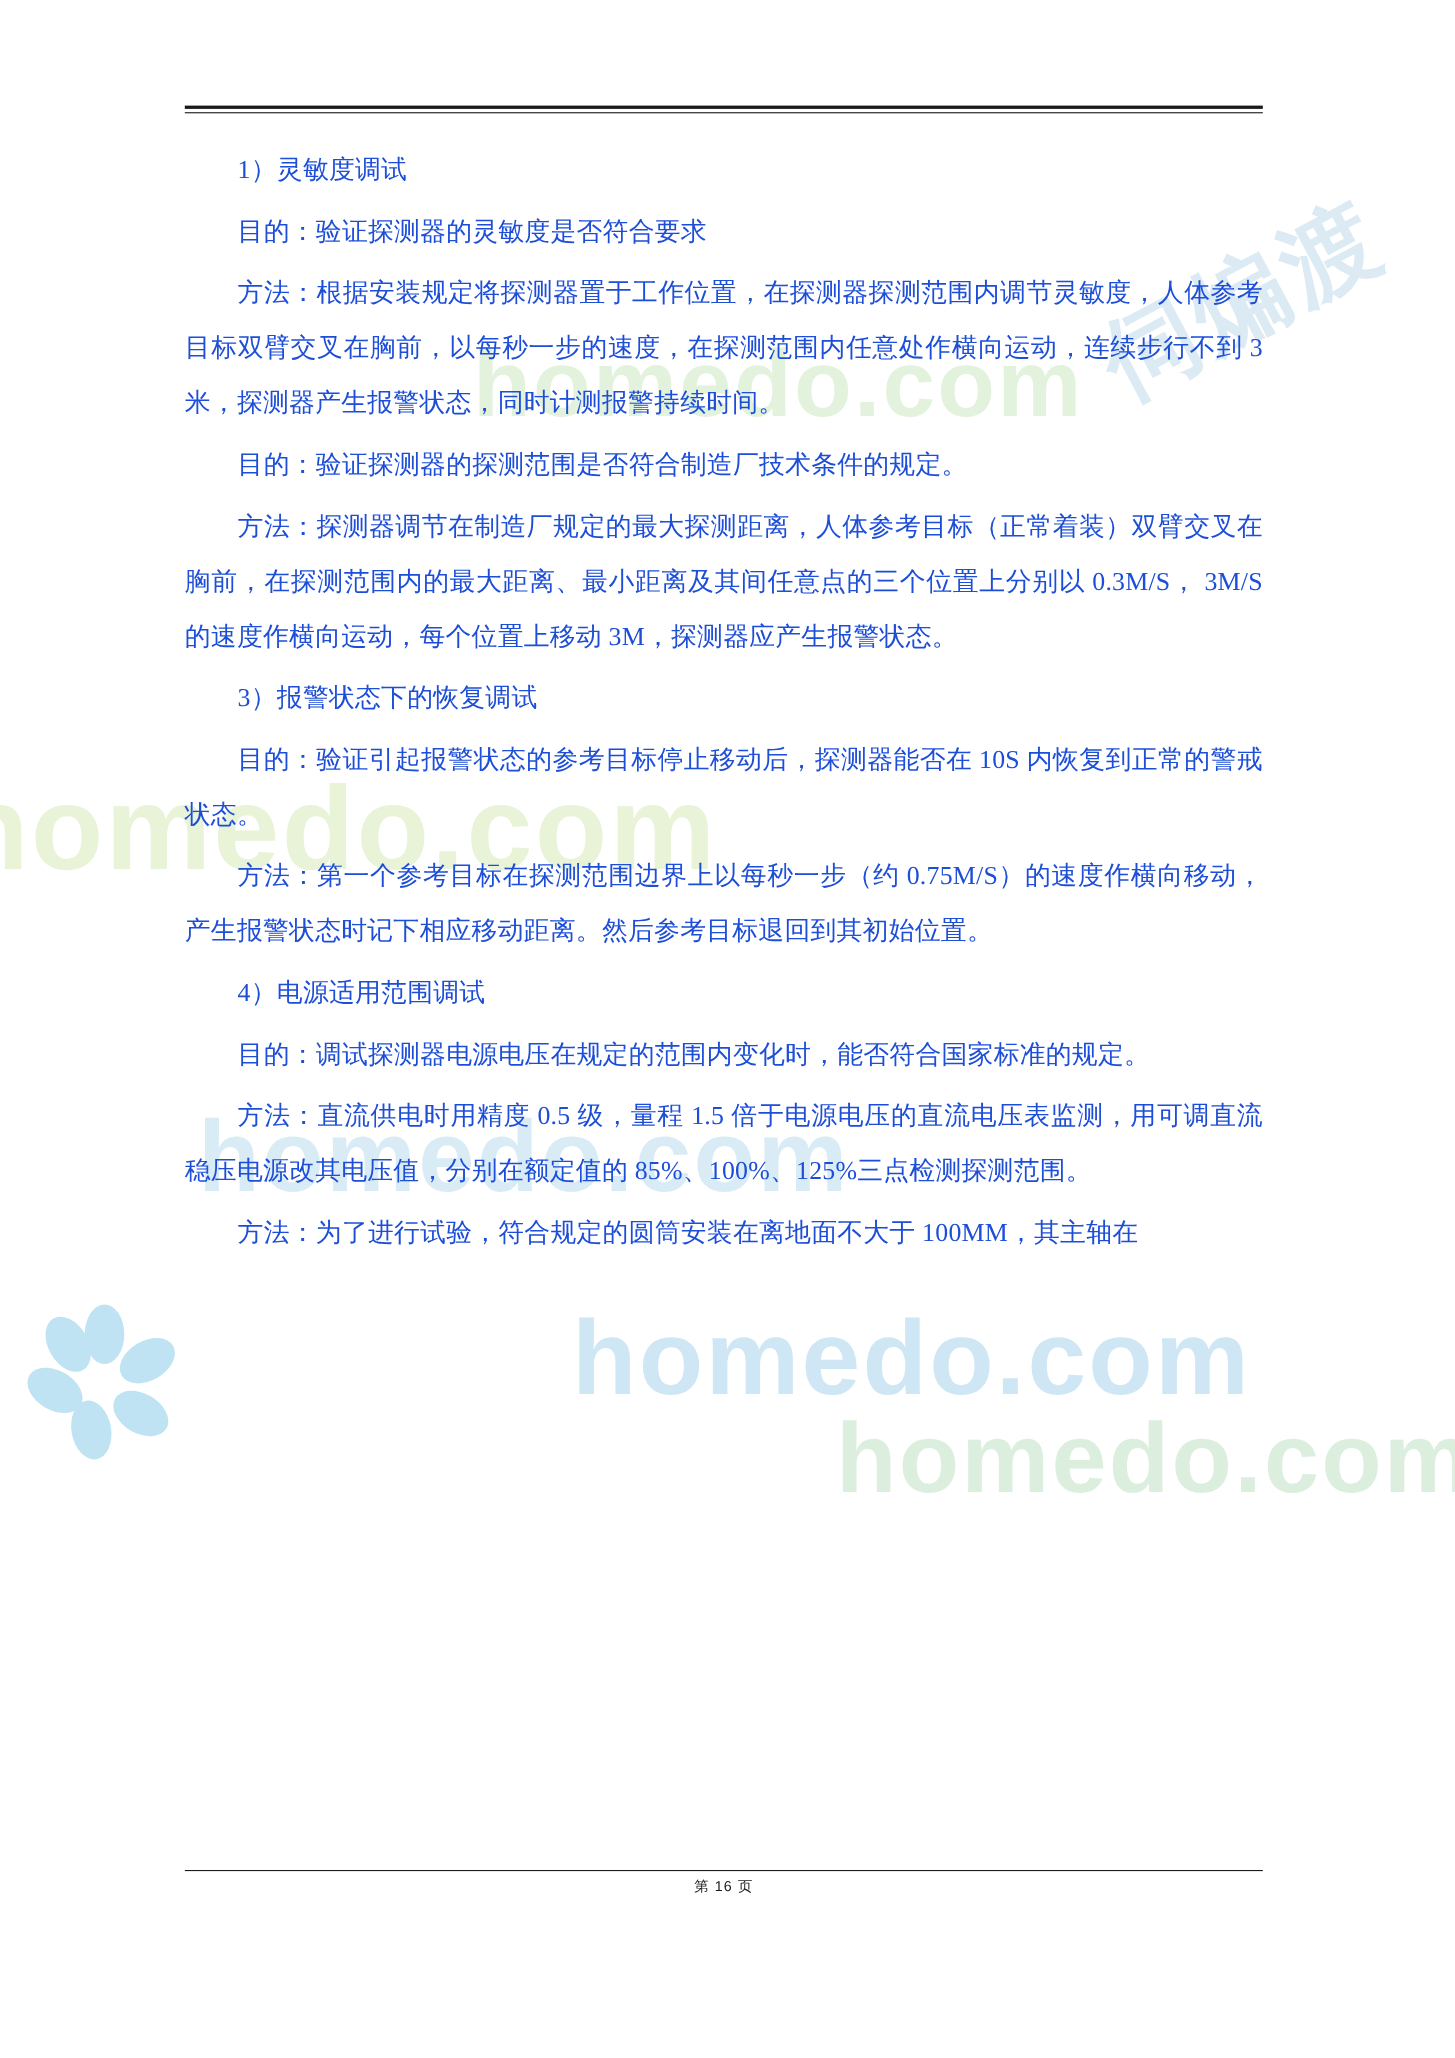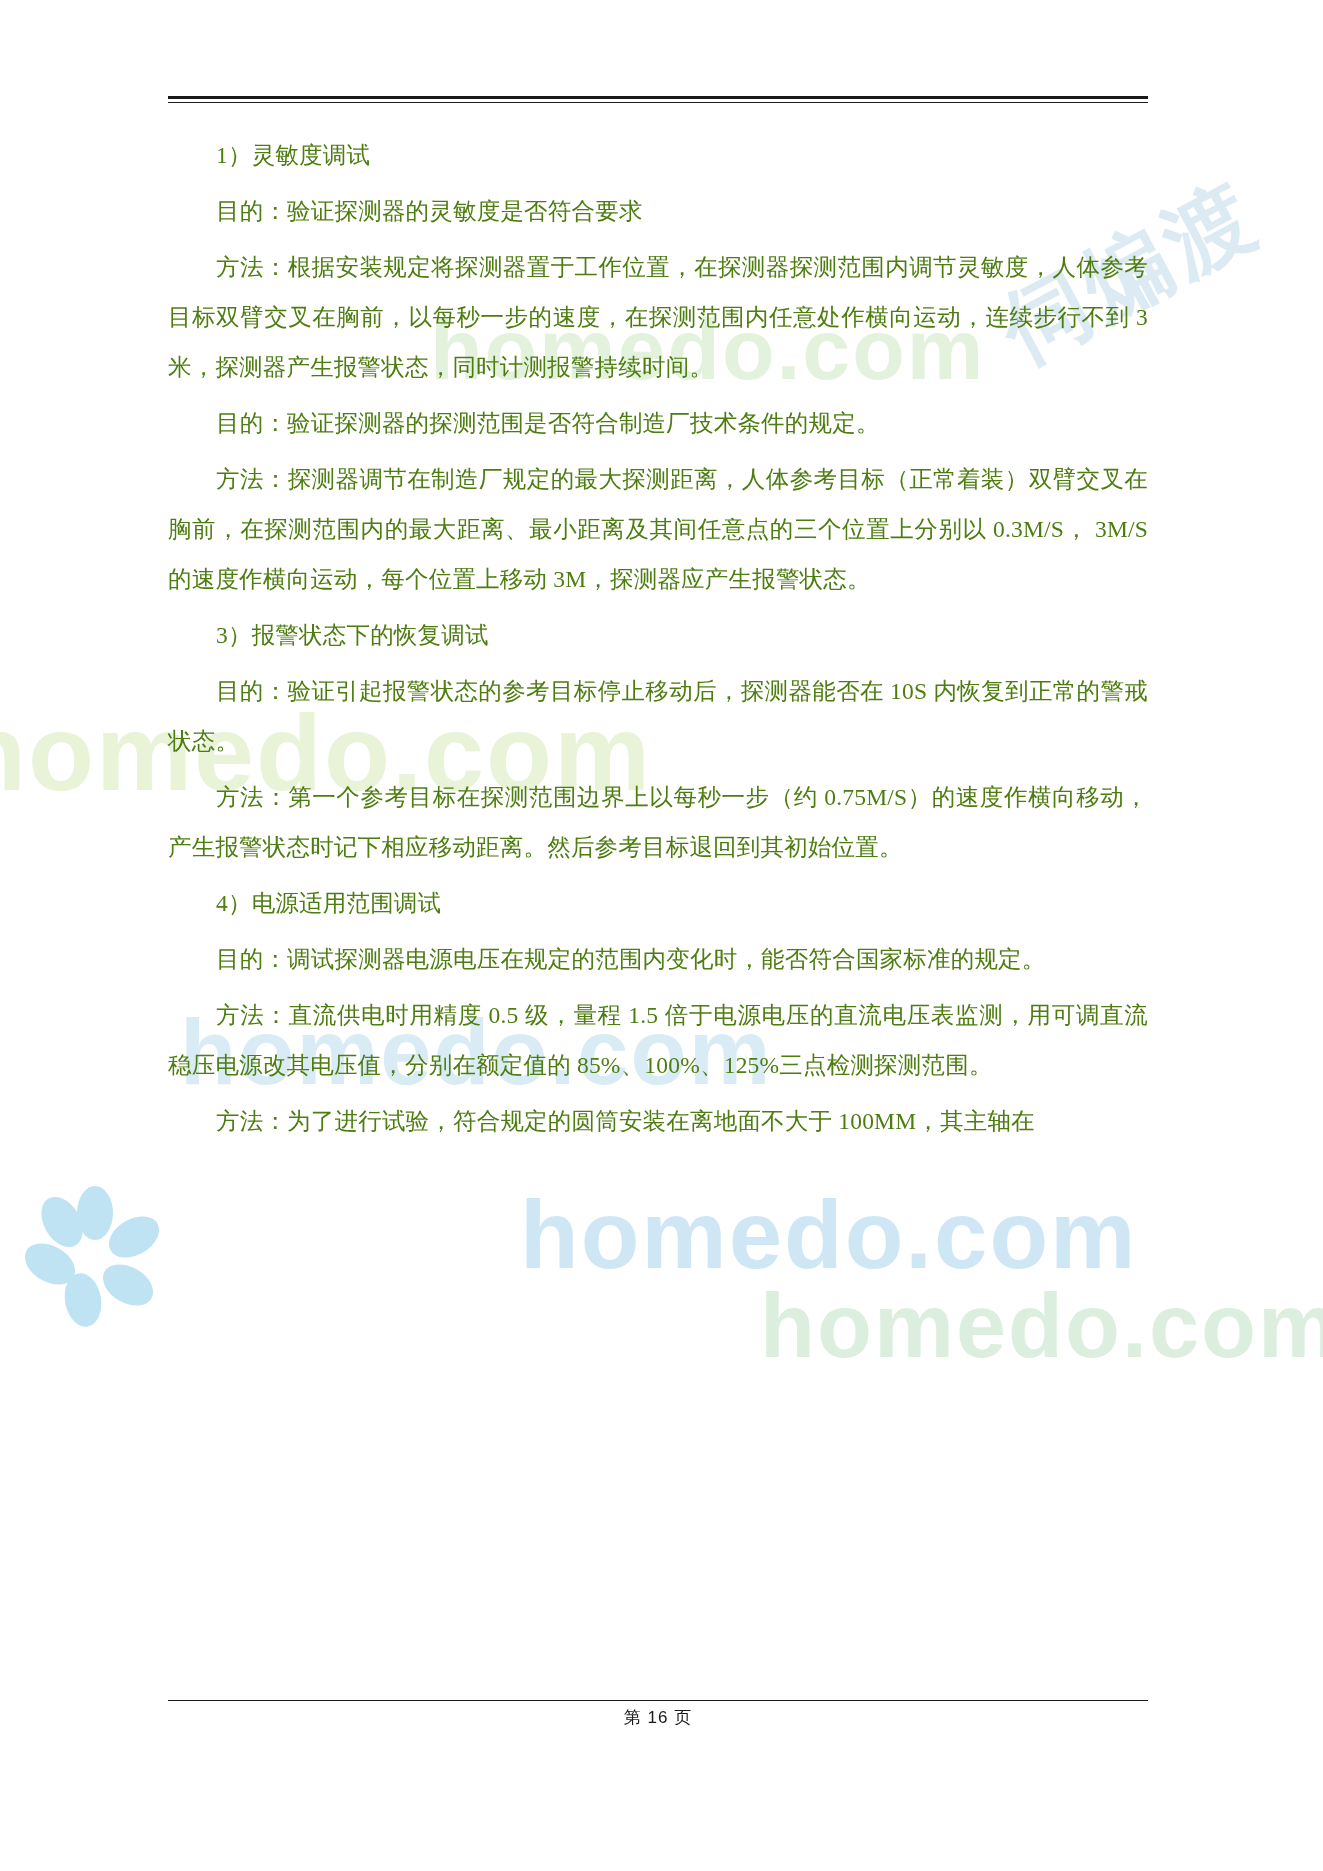--- a/index.html
+++ b/index.html
@@ -100,37 +100,37 @@
     width: 980px;
     border-top: 1.5px solid #1a1a1a;
   }
   .footer {
     position: absolute;
     left: 168px;
     top: 1706px;
     width: 980px;
     text-align: center;
     font-family: "Liberation Sans", sans-serif;
-    font-size: 17px;
+    font-size: 13px;
     color: #1a1a1a;
     letter-spacing: 1px;
   }
 
   
   .content {
     position: absolute;
     left: 168px;
     top: 130px;
     width: 980px;
   }
   p {
     margin: 0 0 6px 0;
     font-size: 23.5px;
     line-height: 50px;
-    color: #4d7c0f;
+    color: #1d4ed8;
     text-align: justify;
     letter-spacing: 0.2px;
   }
   p.indent1 {
     text-indent: 48px;
   }
   p.indent-heading {
     text-indent: 48px;
   }
 </style>

